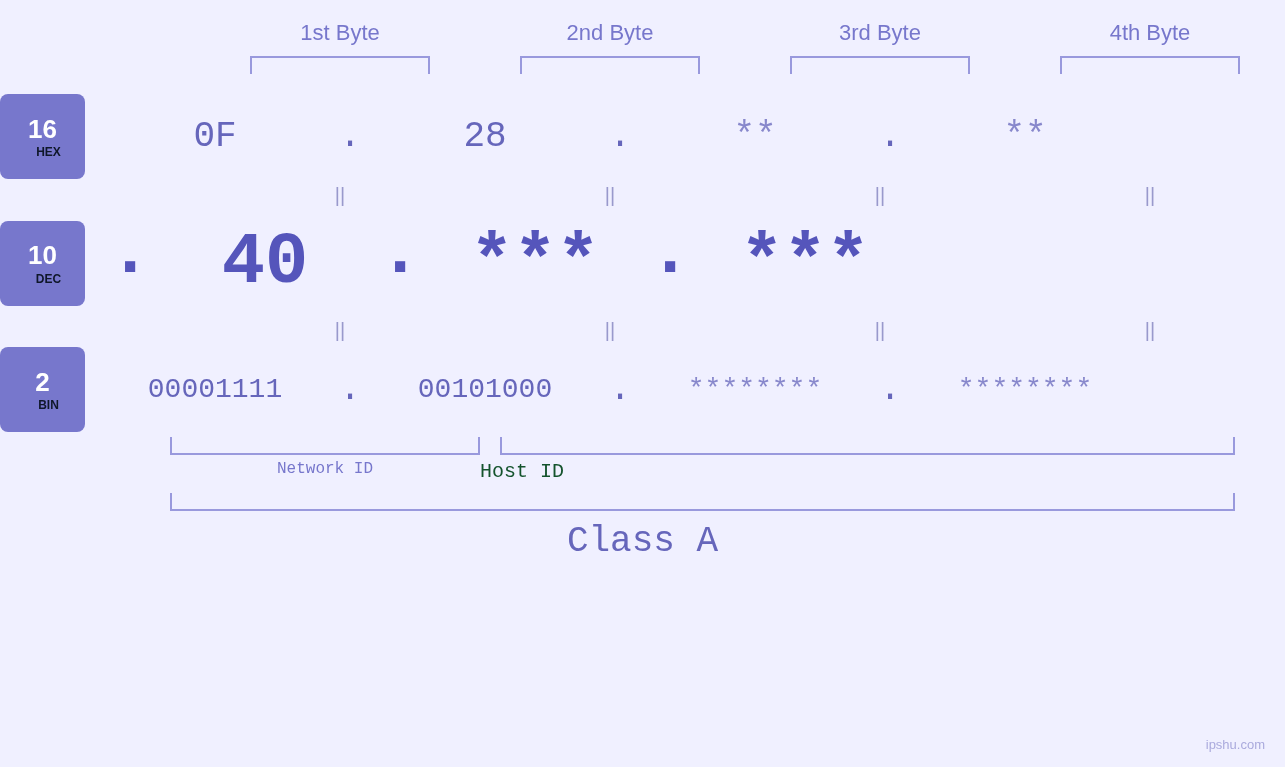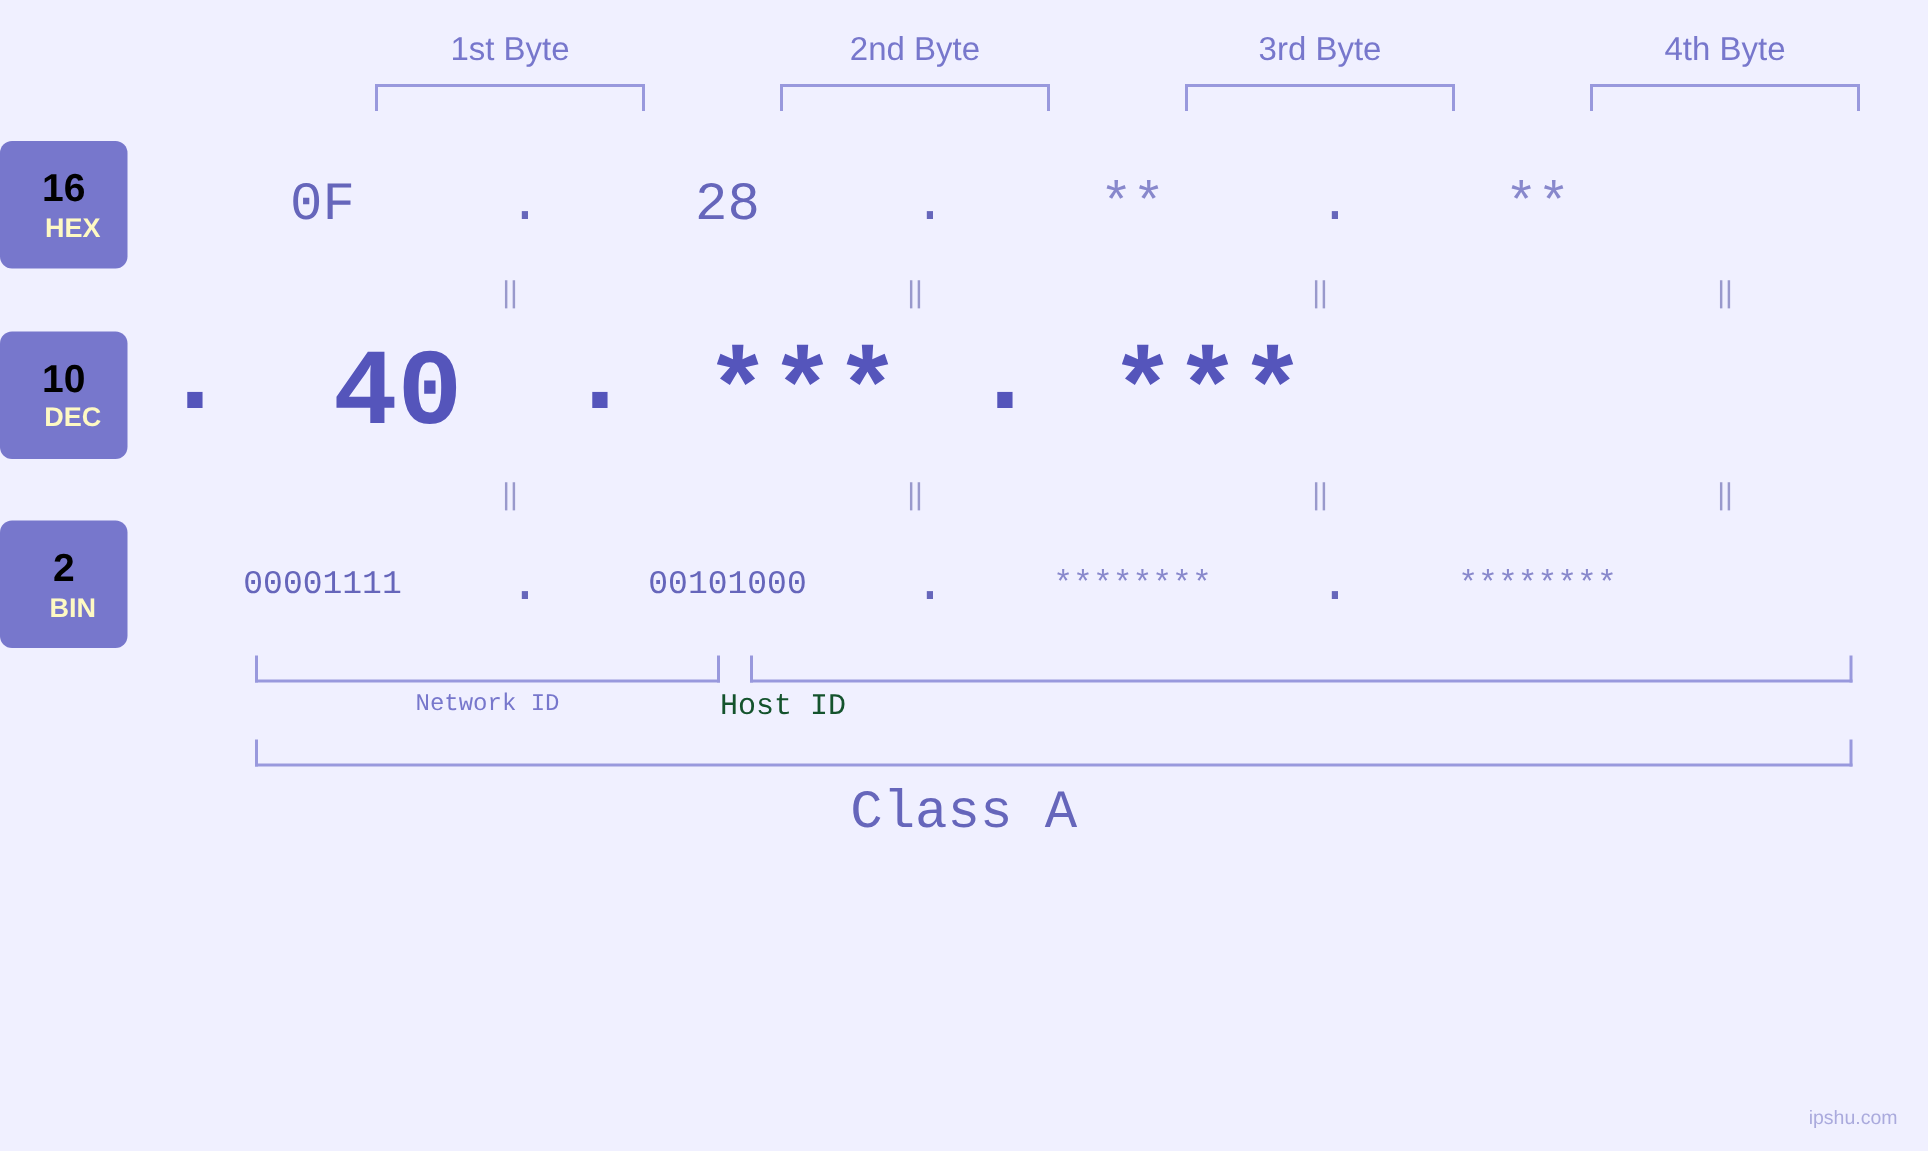--- a/index.html
+++ b/index.html
@@ -78,30 +78,30 @@
       border-radius: 8px;
       display: flex;
       flex-direction: column;
       align-items: center;
       justify-content: center;
       margin-right: 20px;
       flex-shrink: 0;
     }
 
     .badge-number {
-      color: #000000;
+      color: #ffffff;
       font-size: 26px;
       font-weight: bold;
       font-family: Arial, sans-serif;
       line-height: 1.2;
     }
 
     .badge-label {
-      color: #fef9c3;
-      font-size: 18px;
+      color: #0f172a;
+      font-size: 12px;
       font-family: Arial, sans-serif;
       font-weight: 600;
       margin-left: 12px;
     }
 
     .bytes-data {
       display: flex;
       align-items: center;
       flex: 1;
     }
@@ -117,21 +117,21 @@
       font-weight: 400;
     }
 
     .byte-value.dec-val {
       font-size: 72px;
       font-weight: bold;
       color: #5555bb;
     }
 
     .byte-value.bin-val {
-      font-size: 22px;
+      font-size: 28px;
       font-weight: 400;
     }
 
     .dot-separator {
       width: 50px;
       text-align: center;
       color: #6666bb;
       font-size: 36px;
     }
 

